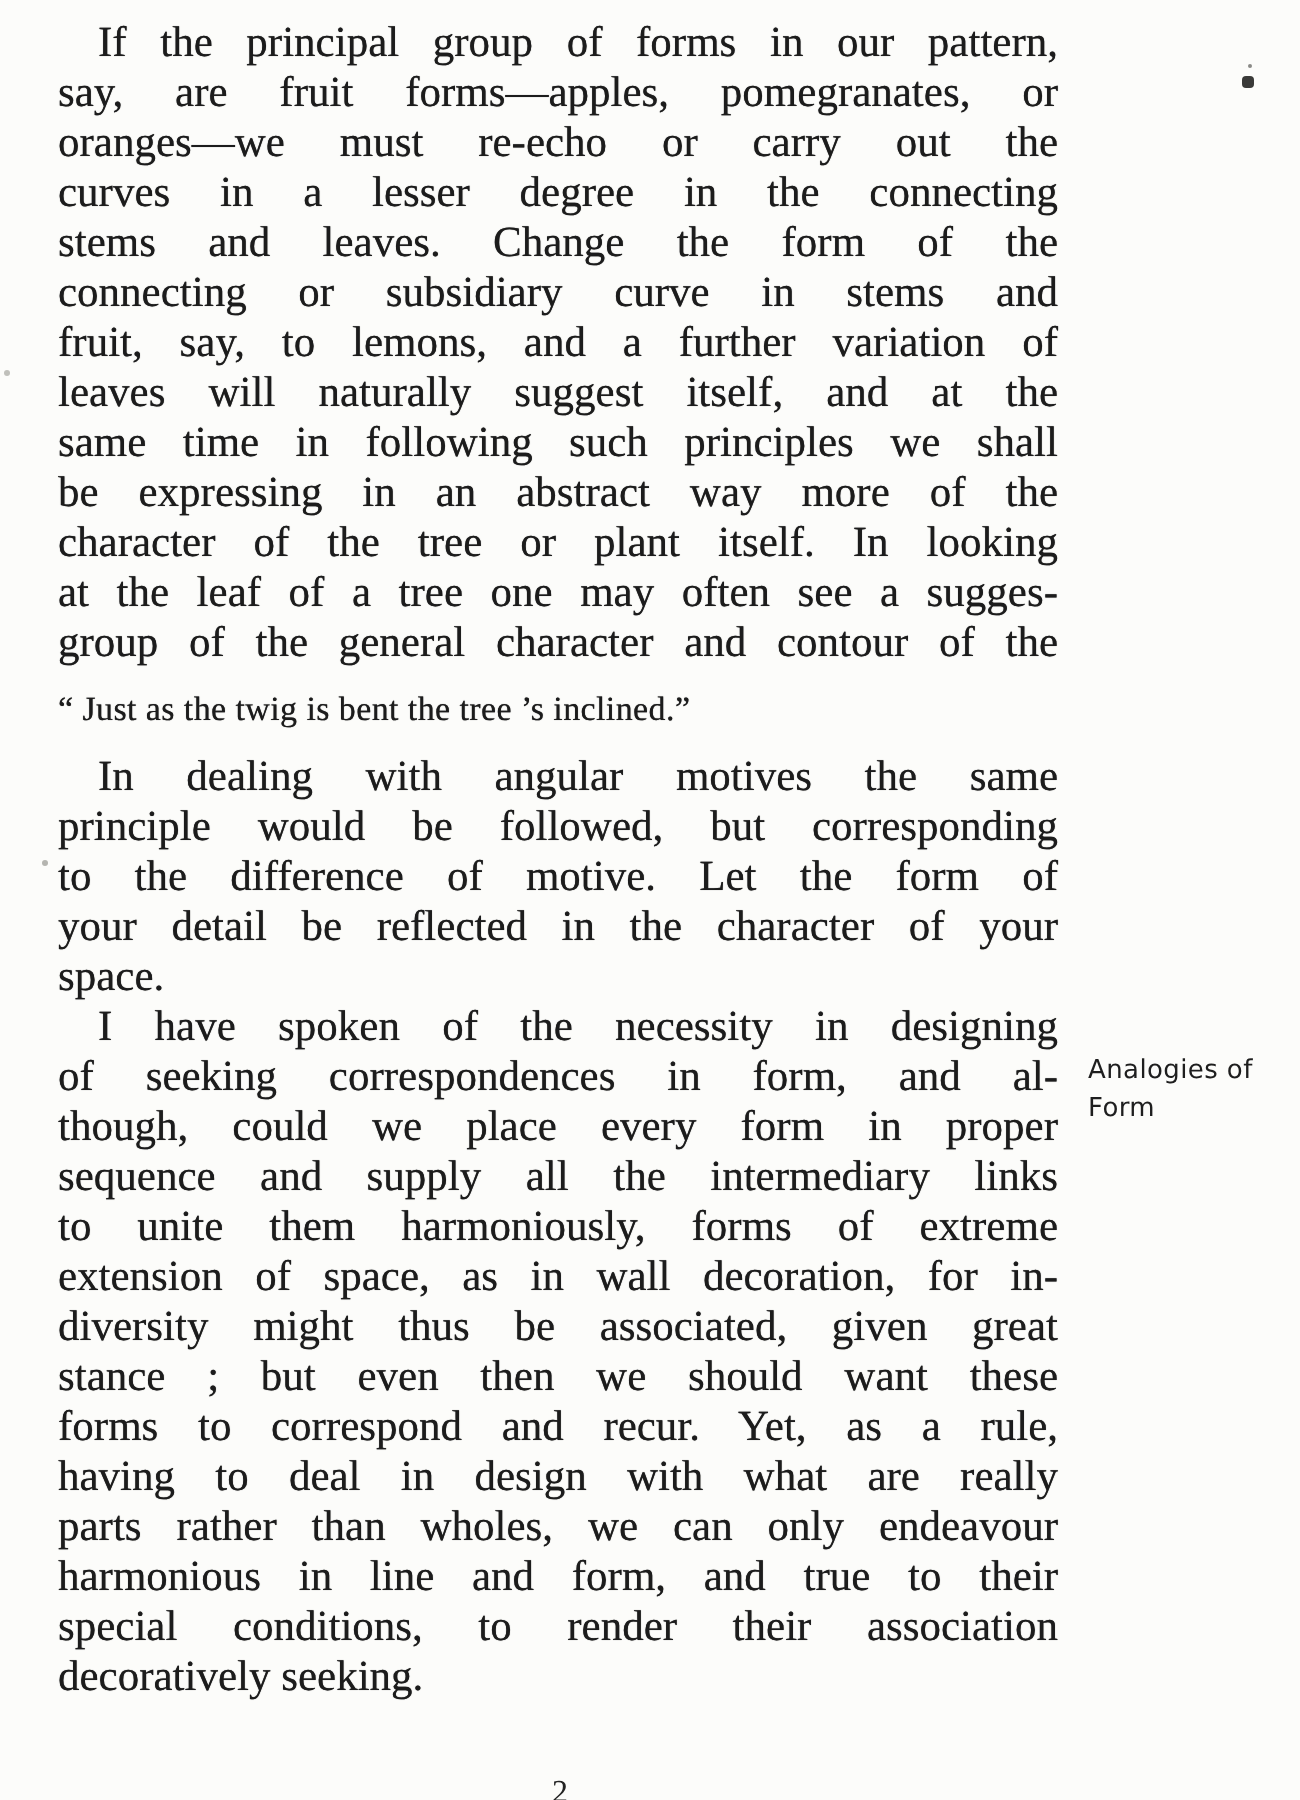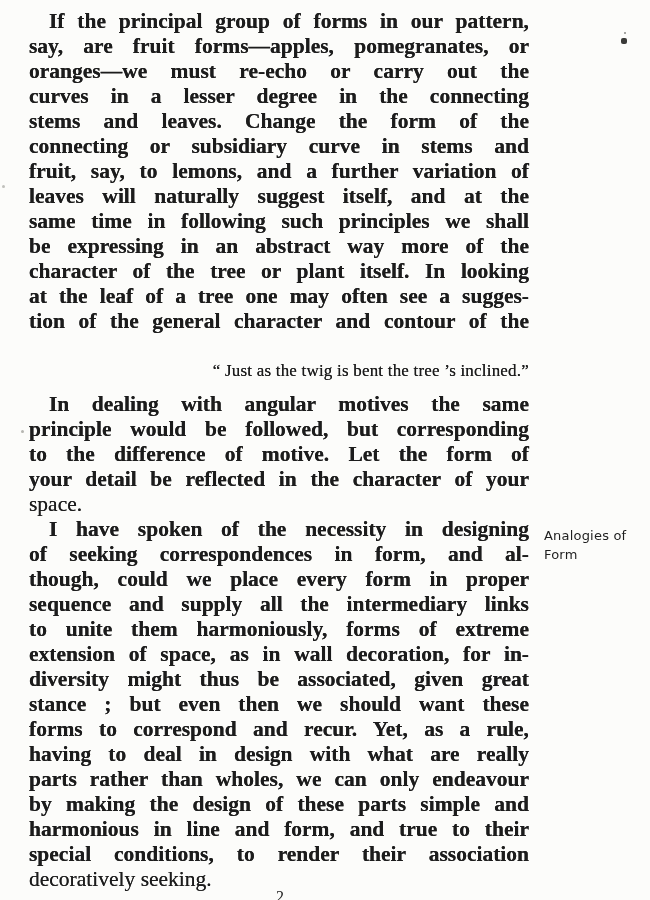--- a/index.html
+++ b/index.html
@@ -19,28 +19,28 @@
     padding-top: 9px;
     text-shadow: 0 0 0.35px rgba(15,15,15,0.85);
   }
   .line {
     height: 25px;
     line-height: 25px;
     font-size: 21.5px;
     white-space: normal;
     hyphens: none;
   }
-  .jl { text-align: justify; text-align-last: justify; font-weight: bold; }
+  .jl { text-align: justify; text-align-last: justify; }
   .indent { padding-left: 20px; }
   .quote {
-    margin: 24px 0 9px 0;
+    margin: 8px 0 9px 0;
     height: 25px;
     line-height: 25px;
     font-size: 17px;
-    text-align: right;
+    text-align: left;
     letter-spacing: 0.2px;
   }
   .margin-note {
     position: absolute;
     left: 544px; top: 527px;
     width: 102px;
     font-family: "DejaVu Sans", sans-serif;
     font-weight: normal;
     font-size: 13px;
     line-height: 18.5px;
@@ -75,21 +75,21 @@
       <div class="line jl">oranges—we must re-echo or carry out the</div>
       <div class="line jl">curves in a lesser degree in the connecting</div>
       <div class="line jl">stems and leaves.  Change the form of the</div>
       <div class="line jl">connecting or subsidiary curve in stems and</div>
       <div class="line jl">fruit, say, to lemons, and a further variation of</div>
       <div class="line jl">leaves will naturally suggest itself, and at the</div>
       <div class="line jl">same time in following such principles we shall</div>
       <div class="line jl">be expressing in an abstract way more of the</div>
       <div class="line jl">character of the tree or plant itself.  In looking</div>
       <div class="line jl">at the leaf of a tree one may often see a sugges-</div>
-      <div class="line jl">tion of the general character and contour of the</div>
+      <div class="line jl">group of the general character and contour of the</div>
     </div>
 
     <div class="quote">“ Just as the twig is bent the tree ’s inclined.”</div>
 
     <div>
       <div class="line jl indent">In dealing with angular motives the same</div>
       <div class="line jl">principle would be followed, but corresponding</div>
       <div class="line jl">to the difference of motive.  Let the form of</div>
       <div class="line jl">your detail be reflected in the character of your</div>
       <div class="line">space.</div>
@@ -100,21 +100,20 @@
       <div class="line jl">of seeking correspondences in form, and al-</div>
       <div class="line jl">though, could we place every form in proper</div>
       <div class="line jl">sequence and supply all the intermediary links</div>
       <div class="line jl">to unite them harmoniously, forms of extreme</div>
       <div class="line jl">extension of space, as in wall decoration, for in-</div>
       <div class="line jl">diversity might thus be associated, given great</div>
       <div class="line jl">stance ;  but even then we should want these</div>
       <div class="line jl">forms to correspond and recur.  Yet, as a rule,</div>
       <div class="line jl">having to deal in design with what are really</div>
       <div class="line jl">parts rather than wholes, we can only endeavour</div>
-      <div class="line jl">by making the design of these parts simple and</div>
       <div class="line jl">harmonious in line and form, and true to their</div>
       <div class="line jl">special conditions, to render their association</div>
       <div class="line">decoratively seeking.</div>
     </div>
 
   </div>
 
   <div class="margin-note">Analogies of Form</div>
 
   <div class="signature">2</div>

